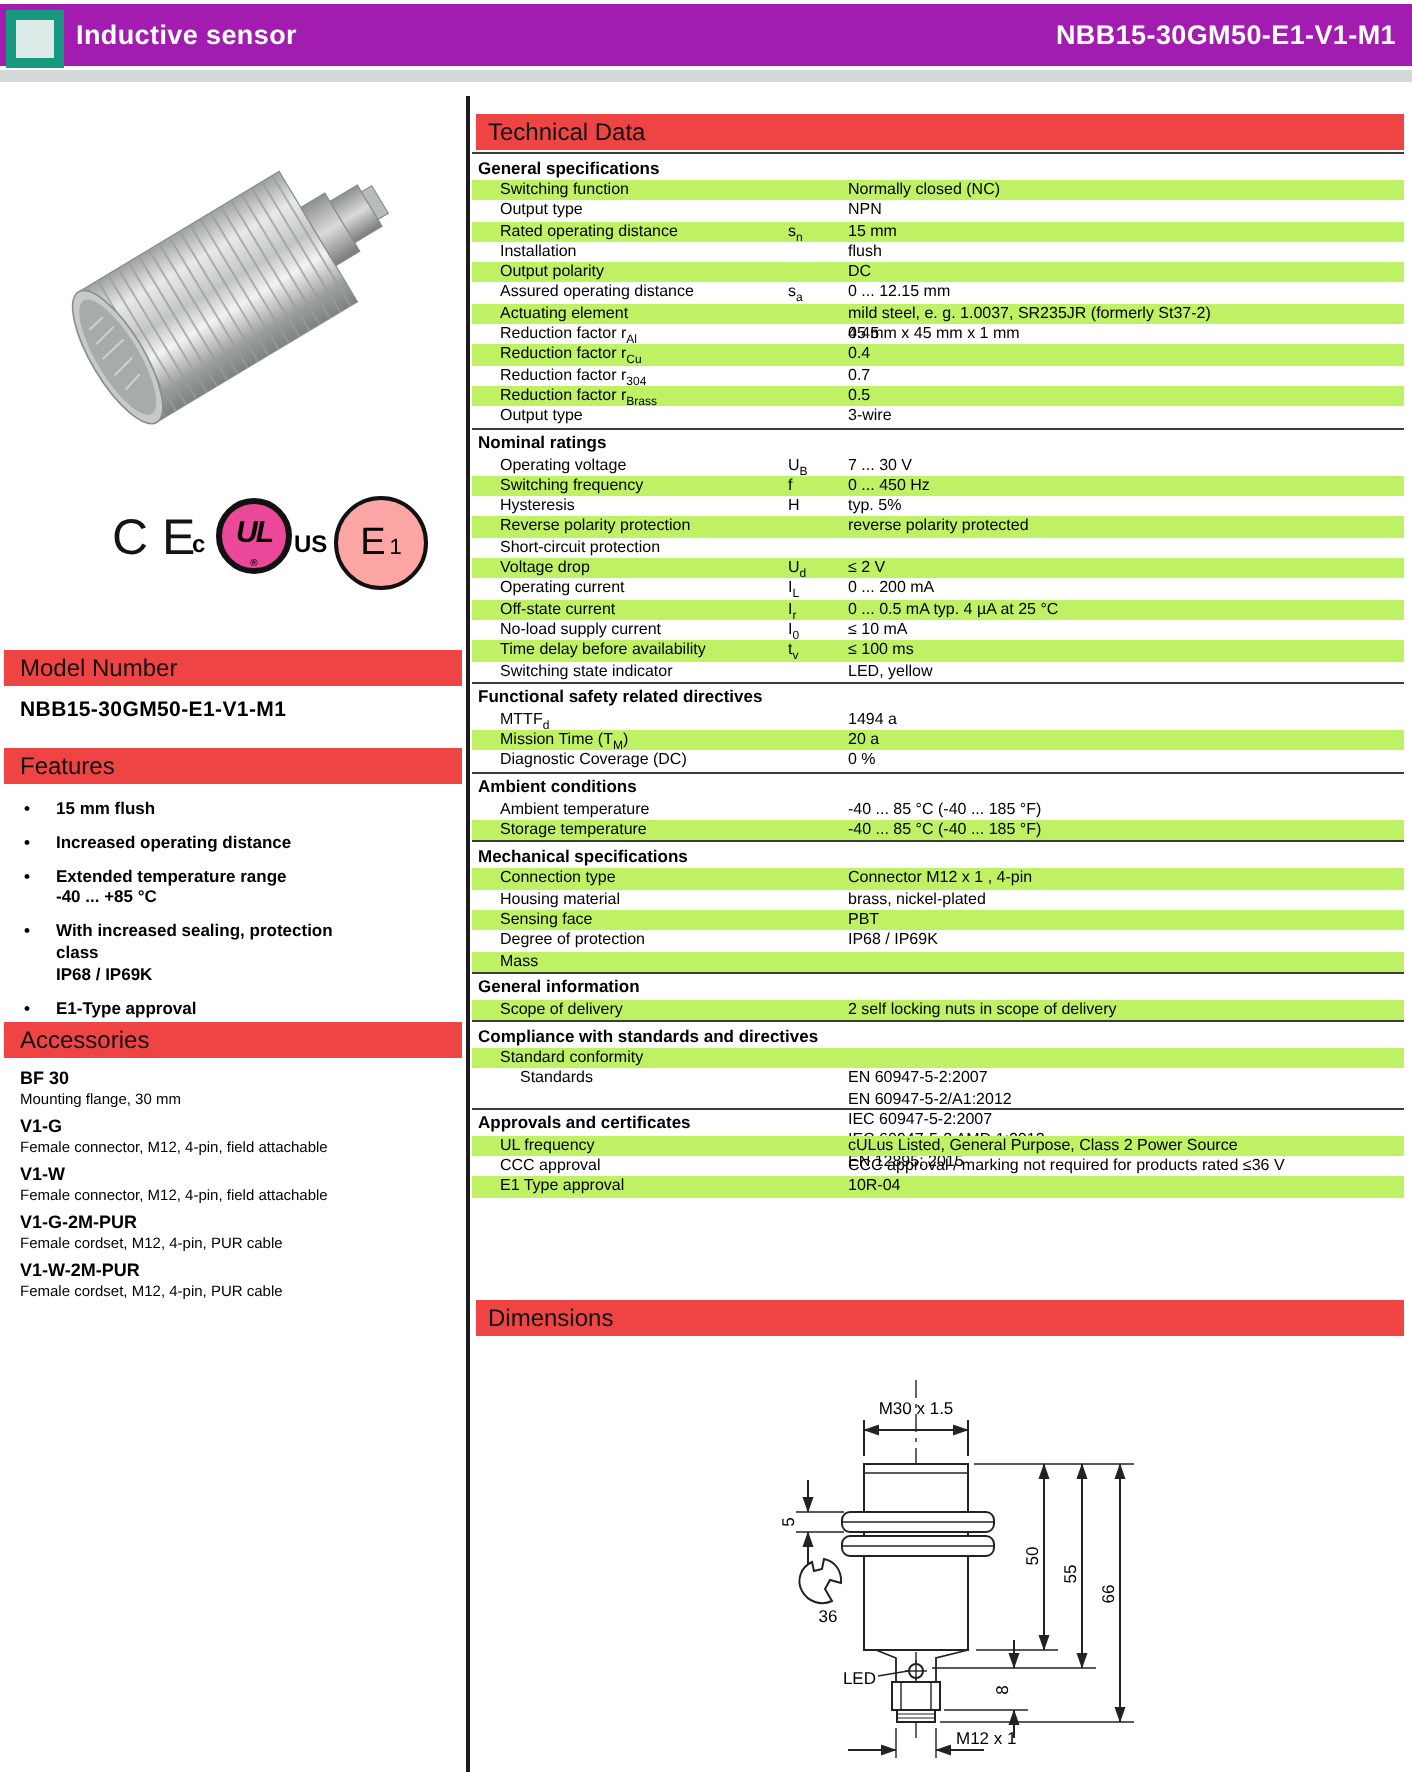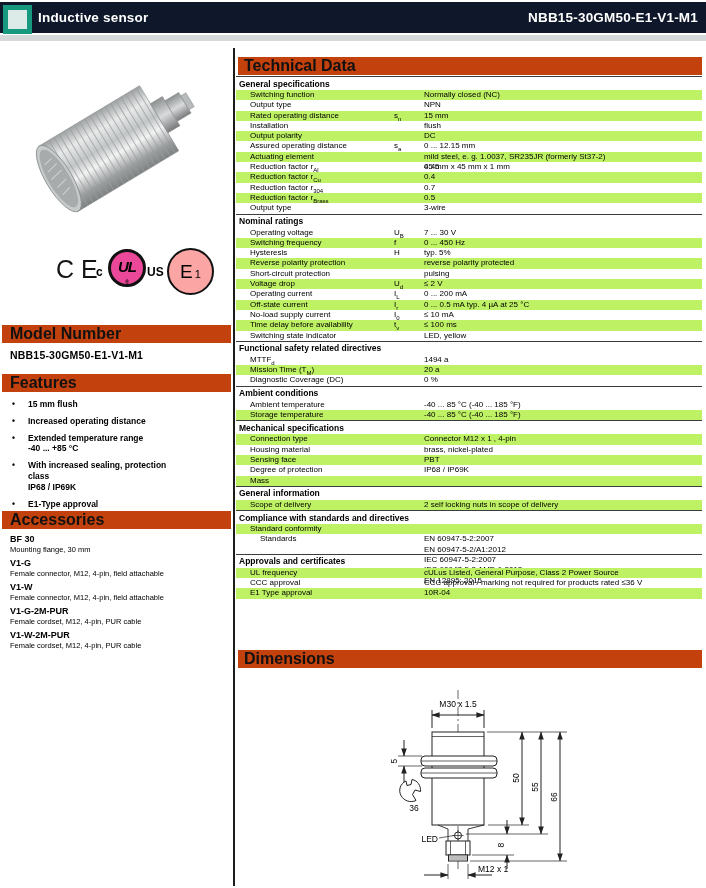--- a/index.html
+++ b/index.html
@@ -1,26 +1,26 @@
 <!DOCTYPE html>
 <html><head>
 <meta charset="utf-8">
 <style>
   html,body{margin:0;padding:0}
   body{position:relative;width:706px;height:888px;background:#fff;color:#000;
        font-family:"Liberation Sans",sans-serif;overflow:hidden}
   
-  .topbar{position:absolute;top:2px;left:0;width:706px;height:31px;background:#0f172a}
+  .topbar{position:absolute;top:2px;left:0;width:706px;height:31px;background:#a21caf}
   .logo{position:absolute;top:3px;left:3px;width:19px;height:19px;background:#dcebe7;border:5px solid #17997f}
   .title-left{position:absolute;left:38px;top:8px;font-size:13.5px;font-weight:bold;color:#fff;letter-spacing:.2px}
   .title-right{position:absolute;right:8px;top:8px;font-size:13.5px;font-weight:bold;color:#fff;letter-spacing:.2px}
   .strip{position:absolute;top:35px;left:0;width:706px;height:6px;background:#d5d8d9}
   .vdiv{position:absolute;left:233px;top:48px;width:1.5px;height:838px;background:#1c1c1c}
   
-  .sbar{position:absolute;background:#c2410c;font-weight:bold;font-size:16px;line-height:18px;
+  .sbar{position:absolute;background:#ef4444;font-weight:normal;font-size:12px;line-height:18px;
         height:18px;padding-left:8px;box-sizing:border-box;color:#111}
   .sbar.left{left:2px;width:229px}
   .sbar.right{left:238px;width:464px;padding-left:6px}
   
   .photo{position:absolute;left:18px;top:58px;width:200px;height:170px}
   .certs{position:absolute;left:0;top:245px;width:204px;height:60px}
   .ce{position:absolute;left:56px;top:10px;font-size:25px;font-weight:500;letter-spacing:7px;color:#141414}
   .ulmark{position:absolute;left:96px;top:2px;width:68px;height:52px}
   .ulcircle{position:absolute;left:12px;top:2px;width:32px;height:32px;border:3.5px solid #111;border-radius:50%;
             text-align:center;font-weight:bold;background:#ec4899}
@@ -244,23 +244,21 @@
       </span></div>
     <div class="trow shaded"><span class="lbl">Switching frequency</span><span class="sym">f</span><span class="val">
         <div>0 ... 450 Hz</div>
       </span></div>
     <div class="trow"><span class="lbl">Hysteresis</span><span class="sym">H</span><span class="val">
         <div>typ. 5%</div>
       </span></div>
     <div class="trow shaded"><span class="lbl">Reverse polarity protection</span><span class="val">
         <div>reverse polarity protected</div>
       </span></div>
-    <div class="trow"><span class="lbl">Short-circuit protection</span><span class="val">
-        <div>pulsing</div>
-      </span></div>
+    <div class="trow"><span class="lbl">Short-circuit protection</span></div>
     <div class="trow shaded"><span class="lbl">Voltage drop</span><span class="sym">U<sub>d</sub></span><span class="val">
         <div>≤ 2 V</div>
       </span></div>
     <div class="trow"><span class="lbl">Operating current</span><span class="sym">I<sub>L</sub></span><span class="val">
         <div>0 ... 200 mA</div>
       </span></div>
     <div class="trow shaded"><span class="lbl">Off-state current</span><span class="sym">I<sub>r</sub></span><span class="val">
         <div>0 ... 0.5 mA typ. 4 µA at 25 °C</div>
       </span></div>
     <div class="trow"><span class="lbl">No-load supply current</span><span class="sym">I<sub>0</sub></span><span class="val">

